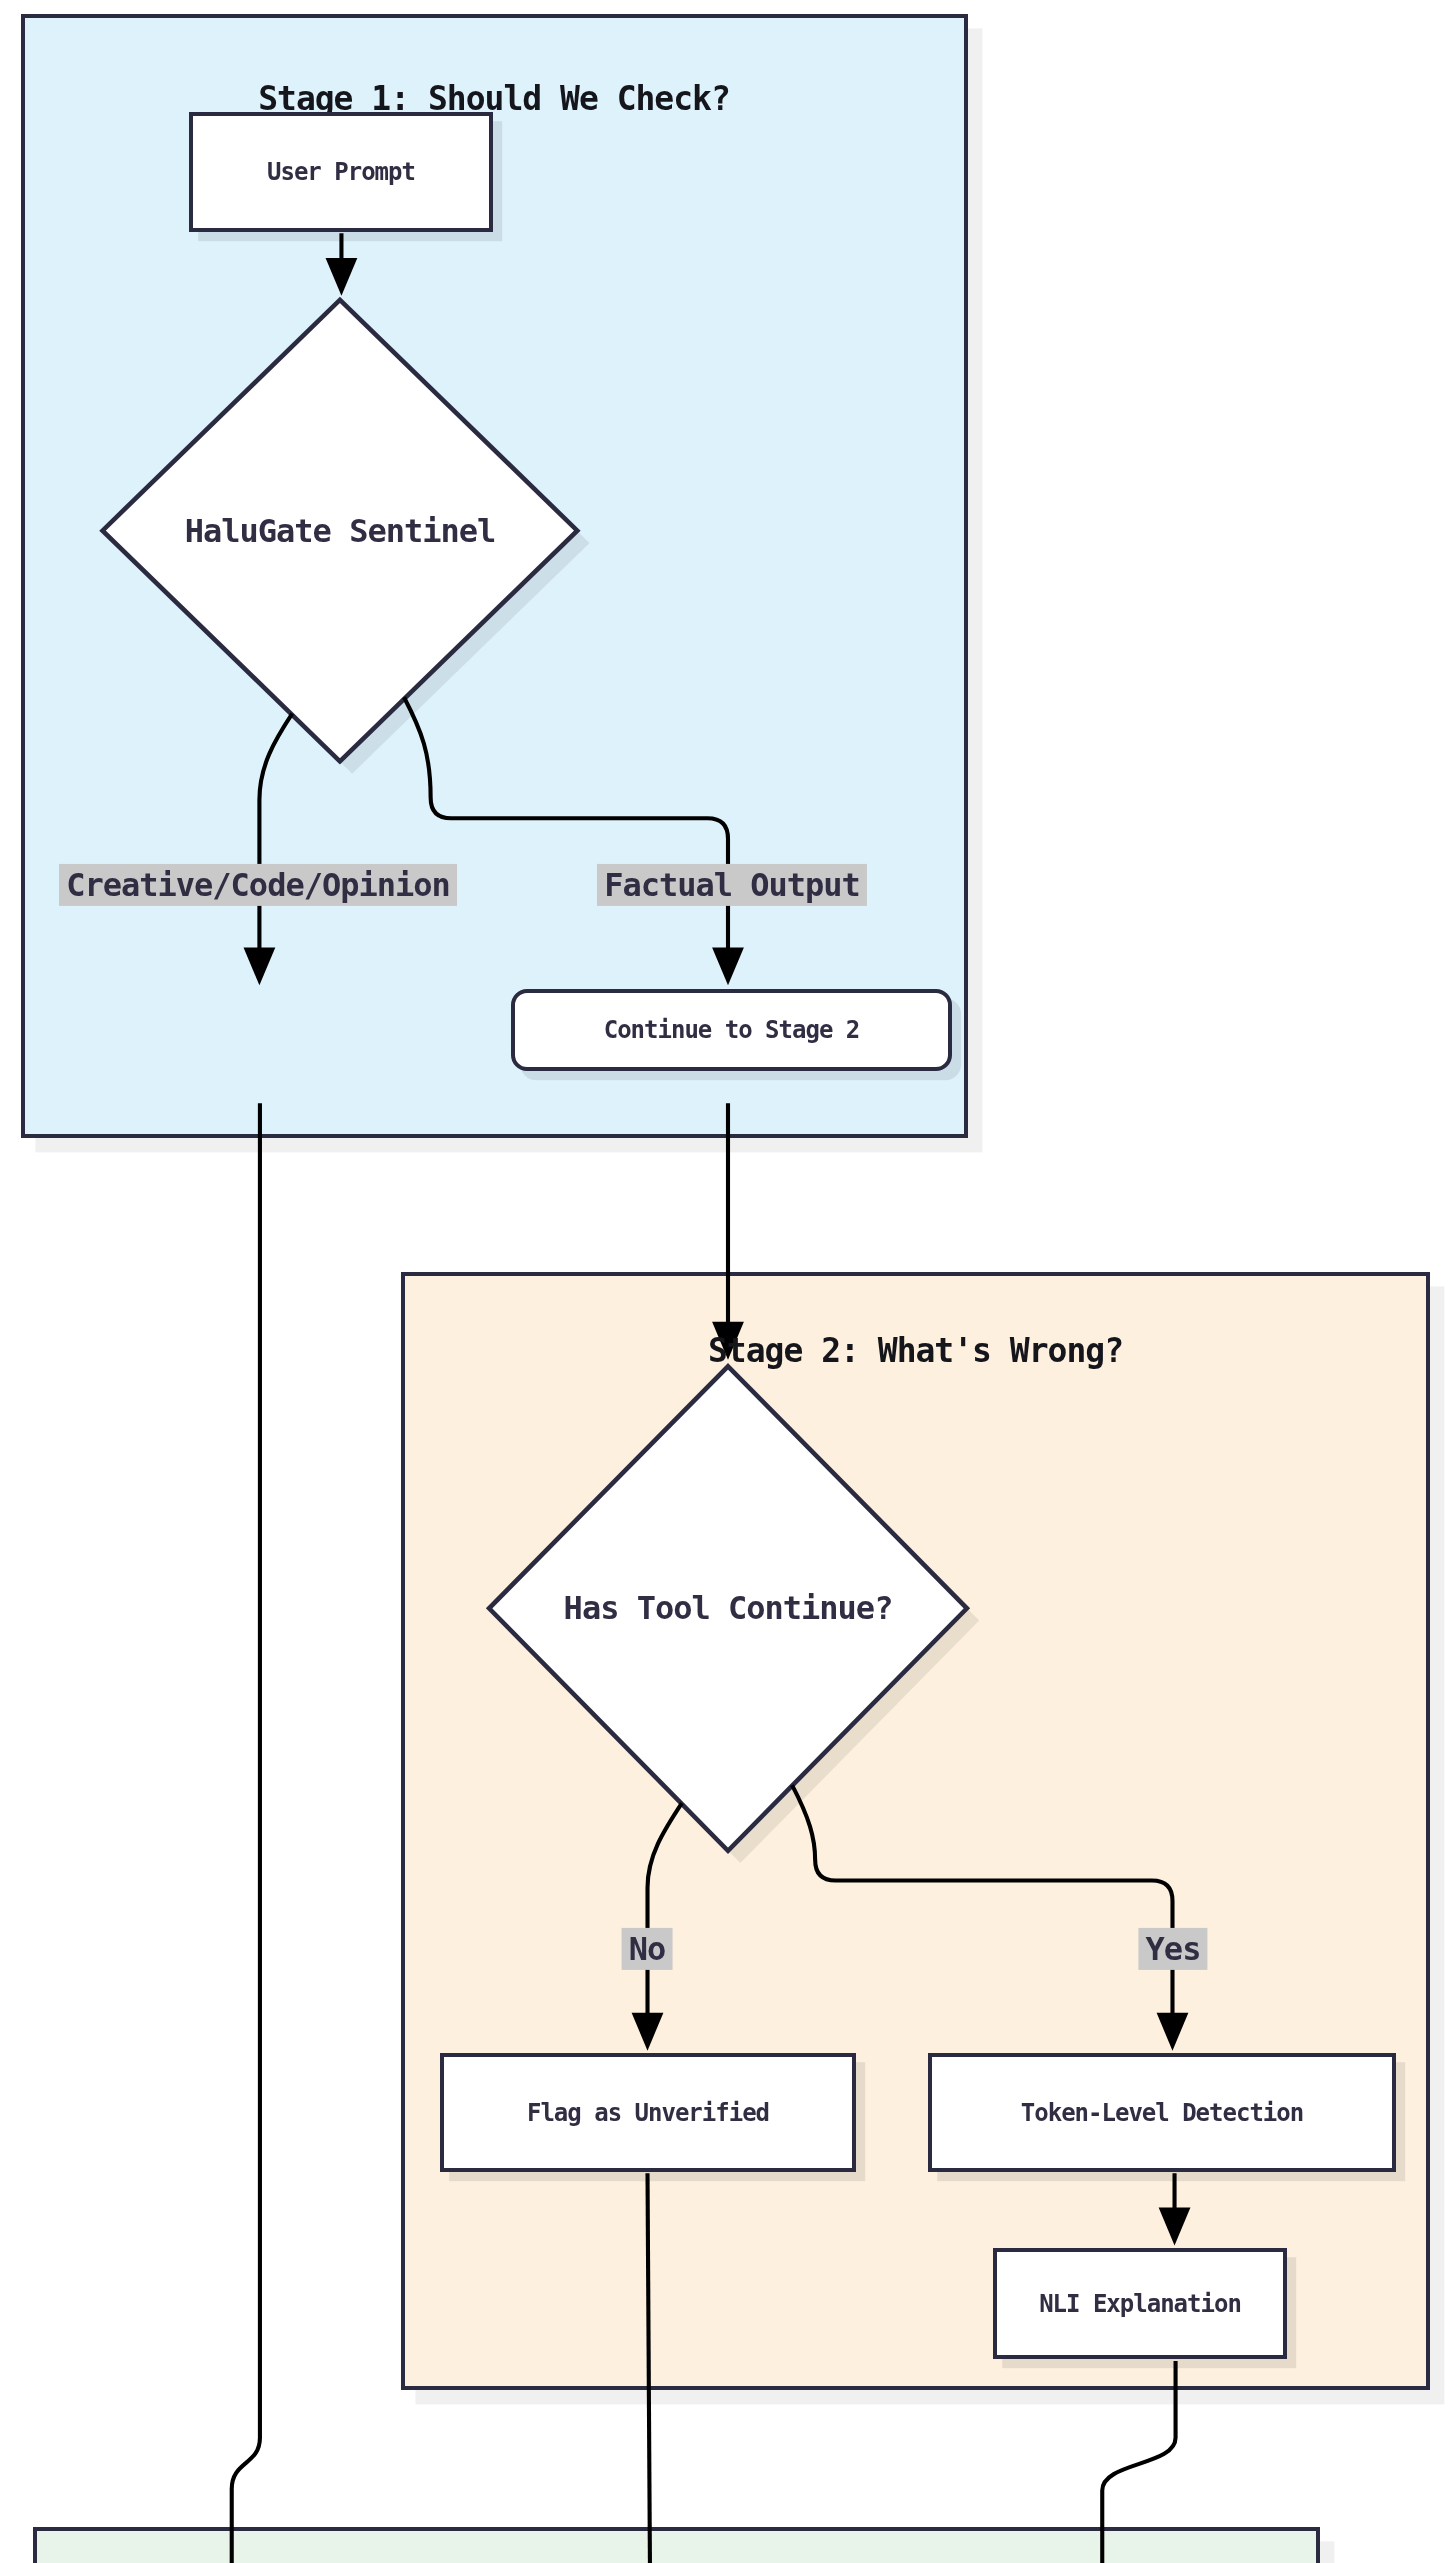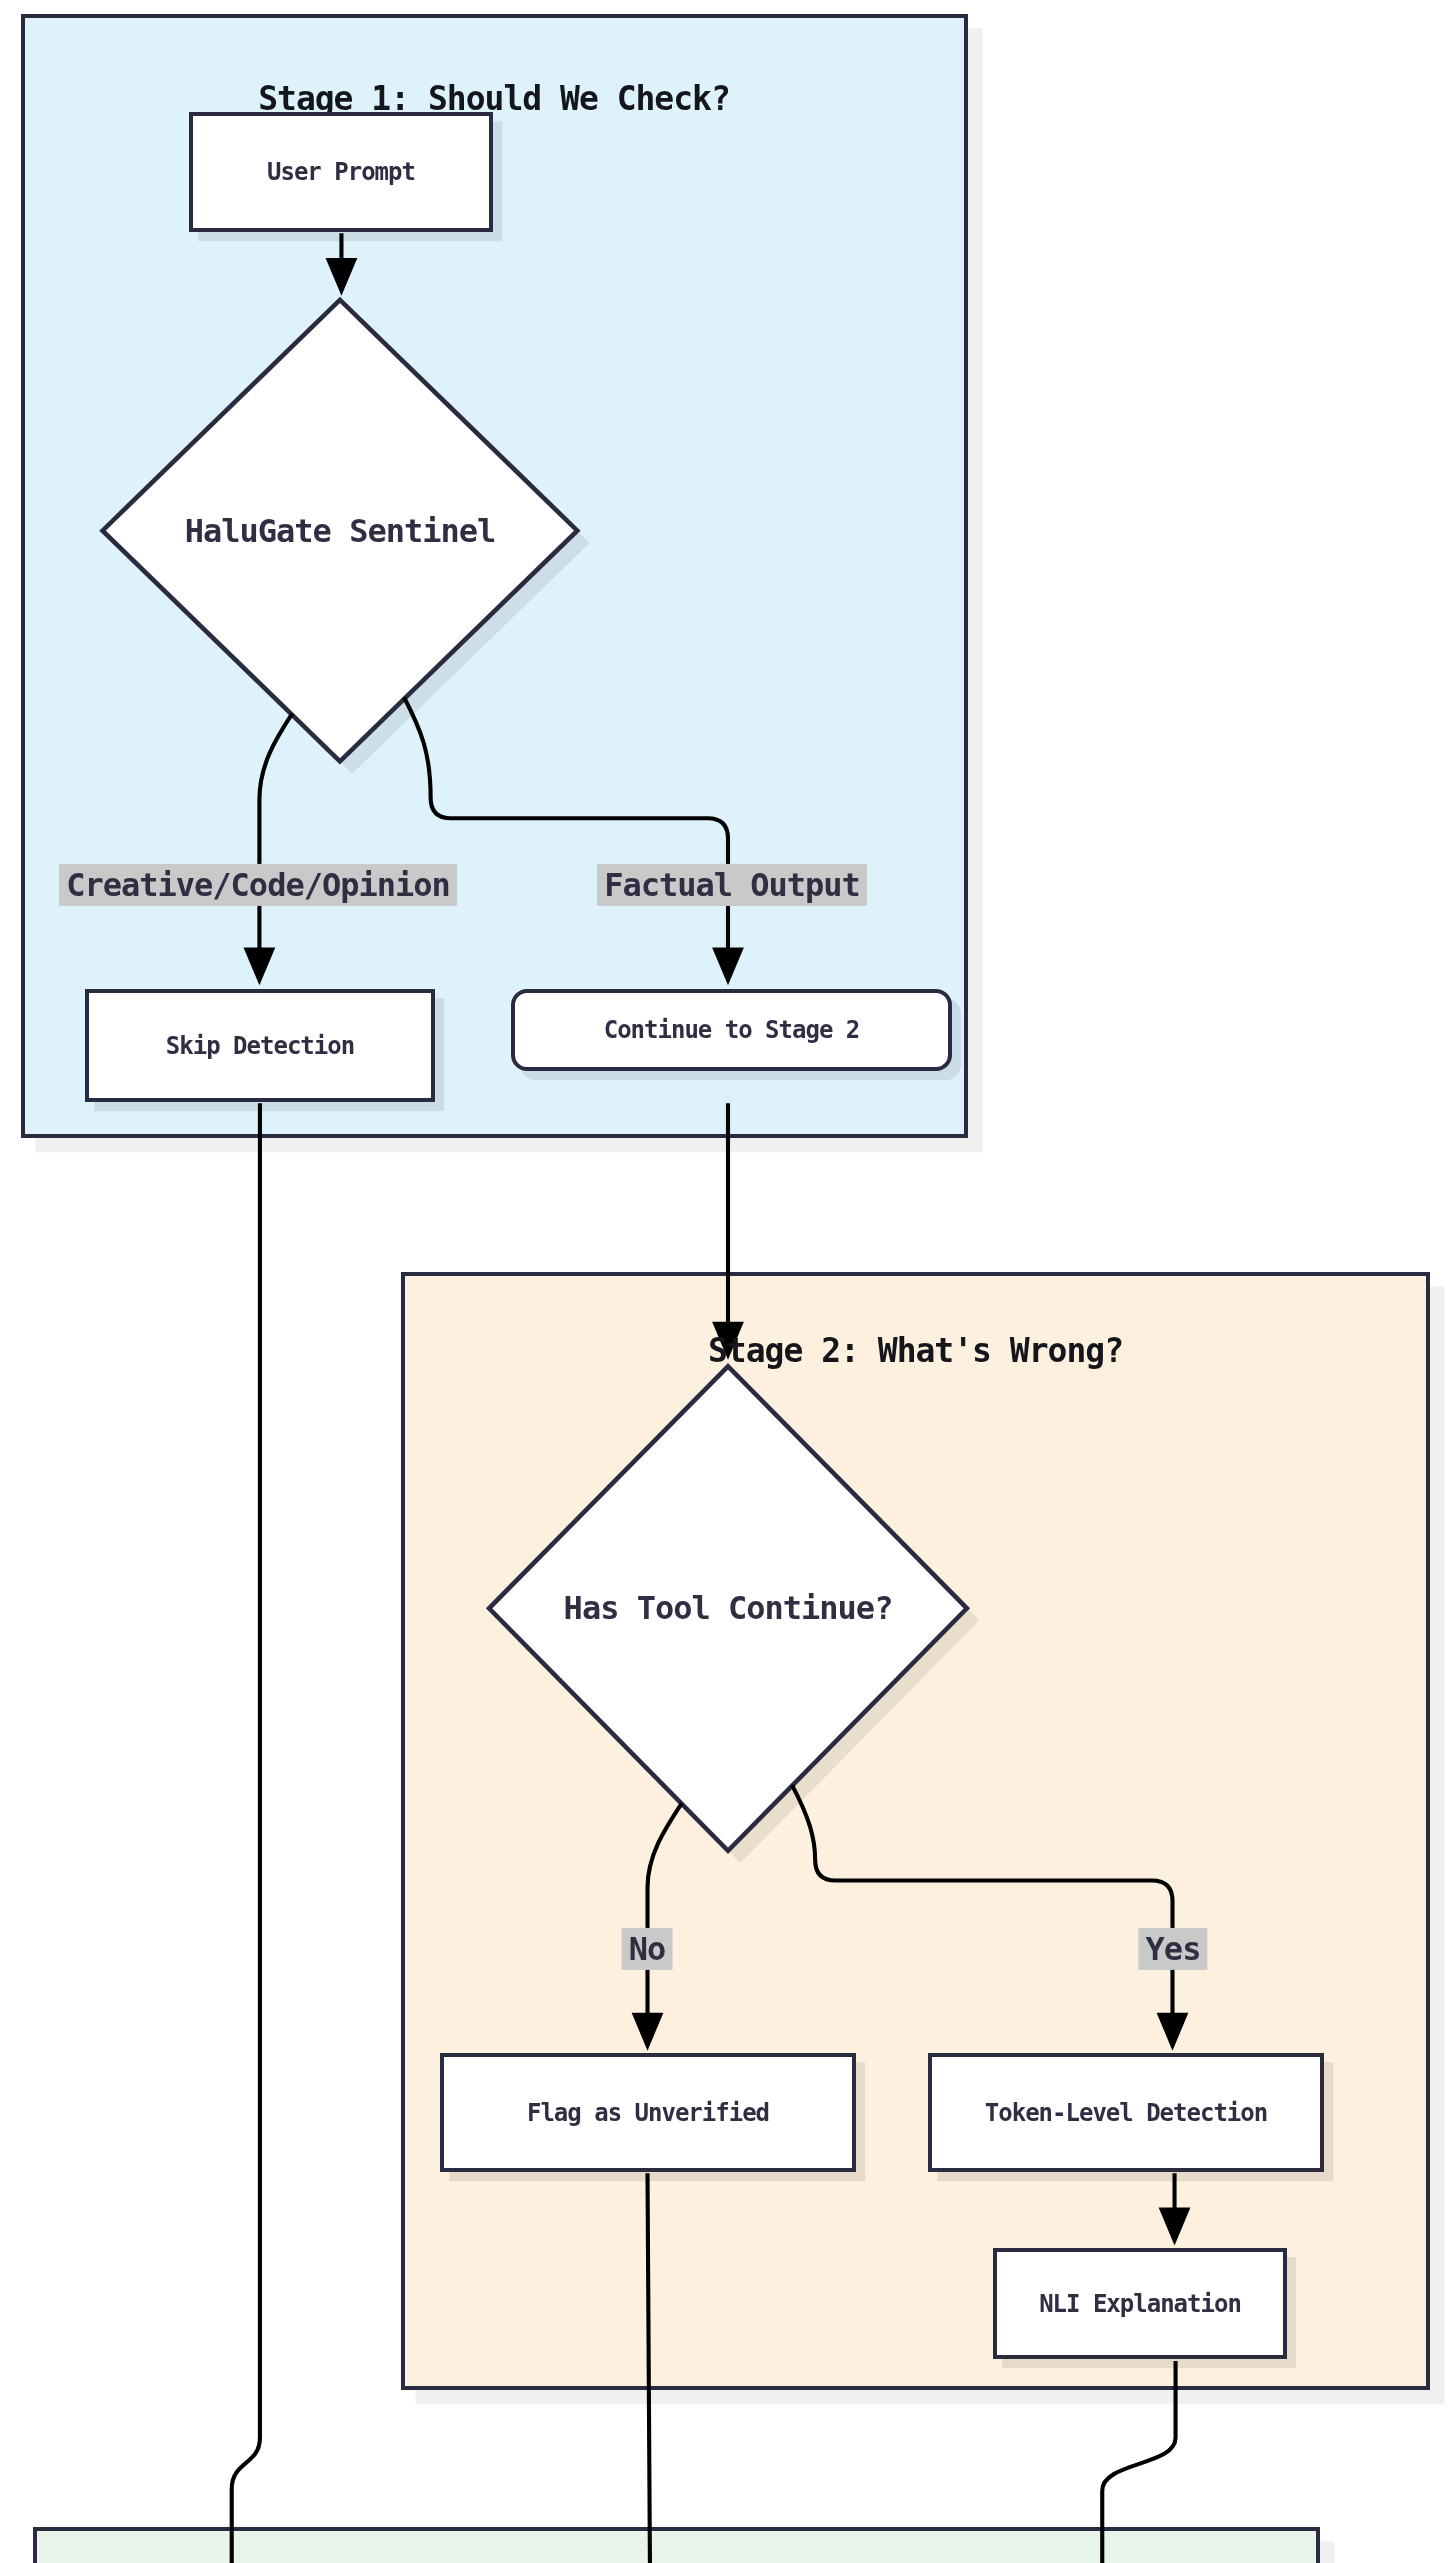--- a/index.html
+++ b/index.html
@@ -104,33 +104,30 @@
     <polygon class="arrowhead" points="1263,4000 1232,3926 1294,3926"></polygon>
 
     <path class="edge" d="M 1545 3482 C 1578 3545 1590 3585 1590 3628 Q 1590 3668 1630 3668 L 2247 3668 Q 2287 3668 2287 3708 L 2287 3930"></path>
     <polygon class="arrowhead" points="2287,4000 2256,3926 2318,3926"></polygon>
   </svg>
 
   <div class="node" style="left:189px; top:112px; width:304px; height:120px;">
     <span>User Prompt</span>
   </div>
 
-  <div class="node" style="left:85px; top:989px; width:350px; height:113px;">
-    <span>Skip Detection</span>
-  </div>
 
   <div class="node" style="left:511px; top:989px; width:441px; height:82px;border-radius:16px;">
     <span>Continue to Stage 2</span>
   </div>
 
   <div class="node" style="left:440px; top:2053px; width:416px; height:119px;">
     <span>Flag as Unverified</span>
   </div>
 
-  <div class="node" style="left:928px; top:2053px; width:396px; height:119px;">
+  <div class="node" style="left:928px; top:2053px; width:468px; height:119px;">
     <span>Token-Level Detection</span>
   </div>
 
   <div class="node" style="left:993px; top:2248px; width:294px; height:111px;">
     <span>NLI Explanation</span>
   </div>
 
   <div class="diamond-label" style="left:340px; top:531px;">HaluGate Sentinel</div>
   <div class="diamond-label" style="left:728px; top:1608px;">Has Tool Continue?</div>
 

